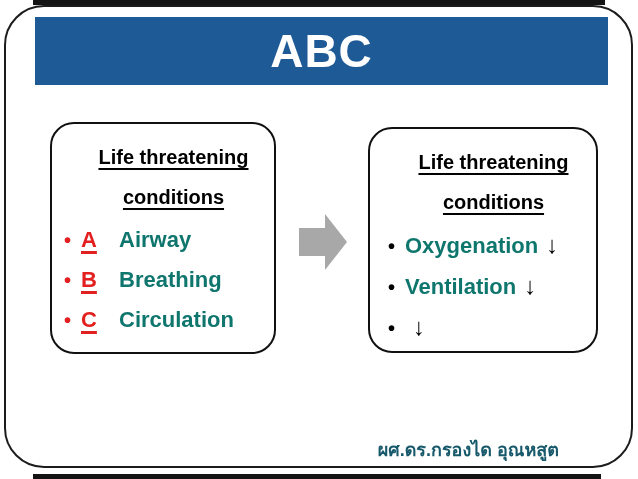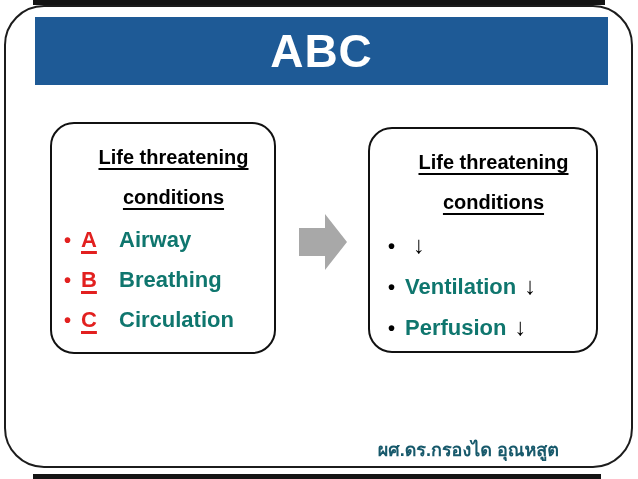--- a/index.html
+++ b/index.html
@@ -118,30 +118,30 @@
   </div>
 
   <div class="content-box right">
     <div class="box-heading">
       <div><span class="hl">Life threatening</span></div>
       <div><span class="hl">conditions</span></div>
     </div>
     <div class="bullet-list">
       <div class="bullet-row">
         <span class="bullet-dot">•</span>
+        <span class="row-label">Oxygenation</span>
         <span class="down-arrow">↓</span>
       </div>
       <div class="bullet-row">
         <span class="bullet-dot">•</span>
         <span class="row-label">Ventilation</span>
         <span class="down-arrow">↓</span>
       </div>
       <div class="bullet-row">
         <span class="bullet-dot">•</span>
-        <span class="row-label">Perfusion</span>
         <span class="down-arrow">↓</span>
       </div>
     </div>
   </div>
 
   <div class="credit">ผศ.ดร.กรองได อุณหสูต</div>
 
 </div>
 
 </body></html>

